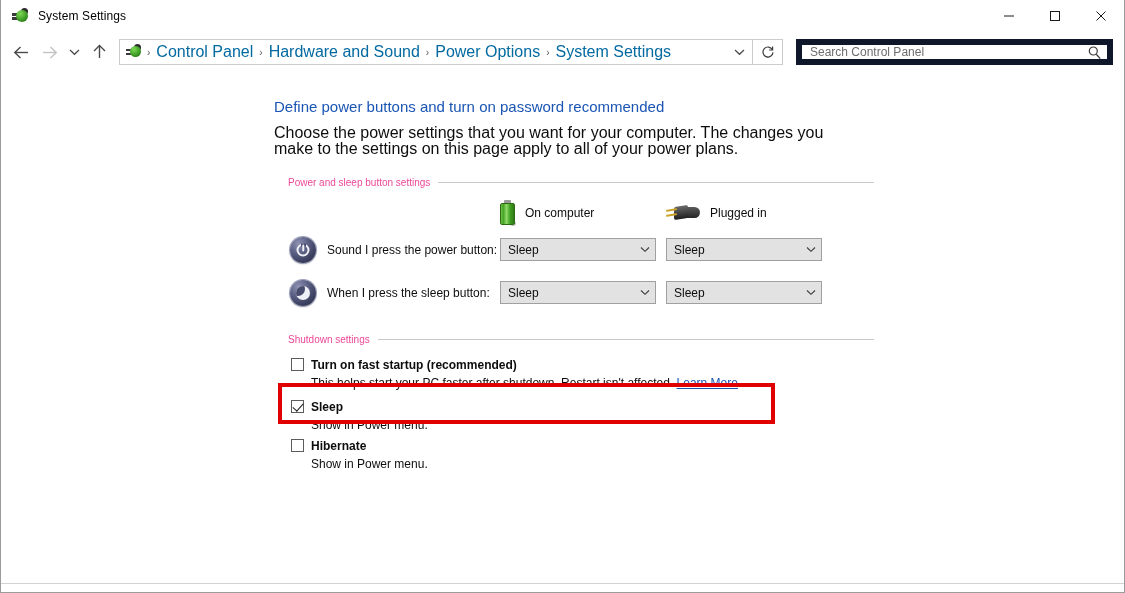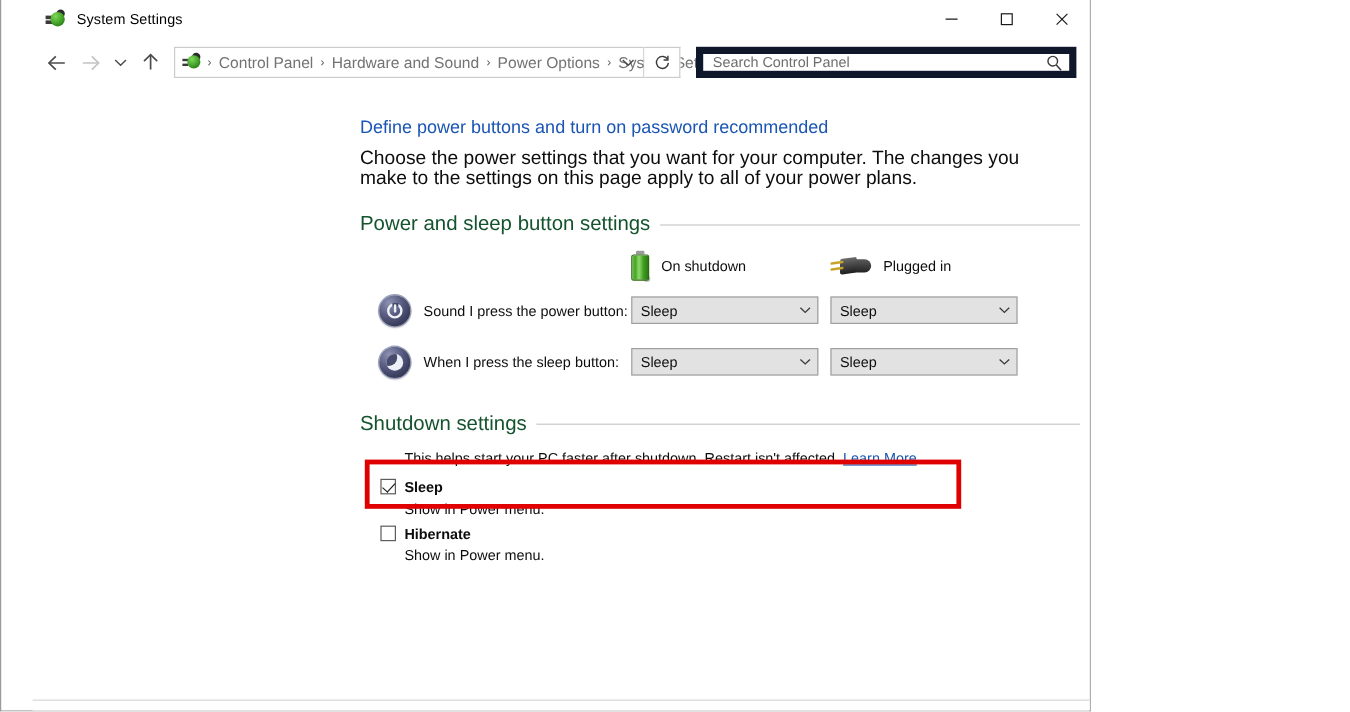--- a/index.html
+++ b/index.html
@@ -4,25 +4,25 @@
 <style>
   * { box-sizing: border-box; margin: 0; padding: 0; }
   html, body {
     width: 1125px; height: 593px;
     font-family: "Liberation Sans", sans-serif;
     background: #ffffff;
     overflow: hidden;
   }
   .window {
     position: relative;
-    width: 909px; height: 593px;
+    width: 1125px; height: 593px;
     background: #ffffff;
     border: 1px solid #9b9b9b;
     border-top: none;
-    display: flex; flex-direction: column; padding-left: 26px;
+    display: flex; flex-direction: column;
   }
 
   
   .titlebar {
     height: 33px; min-height: 33px;
     display: flex; align-items: center;
     background: #ffffff;
     border-bottom: 1px solid #ffffff;
   }
   .title-icon {
@@ -94,21 +94,21 @@
     width: 5px; height: 2px; background: #3a3a3a;
     box-shadow: 0 4px 0 #3a3a3a;
   }
   .addr-icon .plug-dark {
     position: absolute; left: 8px; top: 0px;
     width: 7px; height: 7px; border-radius: 50%;
     background: #2c2c2c;
   }
   .crumbs { display: flex; align-items: center; flex: 1; min-width: 0; }
   .crumb {
-    font-size: 13px; color: #737373;
+    font-size: 16px; color: #0369a1;
     padding: 0 4px; white-space: nowrap;
   }
   .crumb-sep {
     font-size: 10px; color: #5a5a5a;
     padding: 0 2px 0 2px;
     user-select: none;
   }
   .addr-chevron {
     width: 26px; height: 24px;
     display: flex; align-items: center; justify-content: center;
@@ -160,21 +160,21 @@
   .page-desc {
     font-size: 16px; color: #0d0d0d;
     line-height: 16px; width: 575px;
   }
 
   .section-head {
     display: flex; align-items: center;
     margin-top: 20px; margin-bottom: 10px;
   }
   .section-head .label {
-    font-size: 17px; color: #14532d; white-space: nowrap;
+    font-size: 10px; color: #ec4899; white-space: nowrap; margin-left: 14px;
   }
   .section-head .rule {
     flex: 1; height: 1px; background: #c8c8c8; margin-left: 8px;
   }
 
   
   .col-headers {
     display: flex; align-items: center;
     height: 30px;
     padding-left: 226px;
@@ -458,21 +458,21 @@
         <div class="rule"></div>
       </div>
 
       <div class="col-headers">
         <div class="col-head">
           <div class="battery-ico">
             <div class="shadow"></div>
             <div class="cap"></div>
             <div class="body"></div>
           </div>
-          <span class="label">On shutdown</span>
+          <span class="label">On computer</span>
         </div>
         <div class="col-head">
           <div class="plug-ico">
             <div class="cord"></div>
             <div class="head"></div>
             <div class="pin1"></div>
             <div class="pin2"></div>
           </div>
           <span class="label">Plugged in</span>
         </div>
@@ -531,20 +531,24 @@
       </div>
 
       <div class="section-head">
         <div class="label">Shutdown settings</div>
         <div class="rule"></div>
       </div>
 
       <div class="check-list">
 
         <div class="check-item" style="margin-bottom:5px;">
+          <div class="check-line">
+            <div class="cbox"></div>
+            <div class="check-label">Turn on fast startup (recommended)</div>
+          </div>
           <div class="check-sub">
             <span>This helps start your PC faster after shutdown. Restart isn't affected. </span><a class="link" href="#">Learn More</a>
           </div>
         </div>
 
         <div class="check-item">
           <div class="check-line">
             <div class="cbox checked"></div>
             <div class="check-label">Sleep</div>
           </div>

